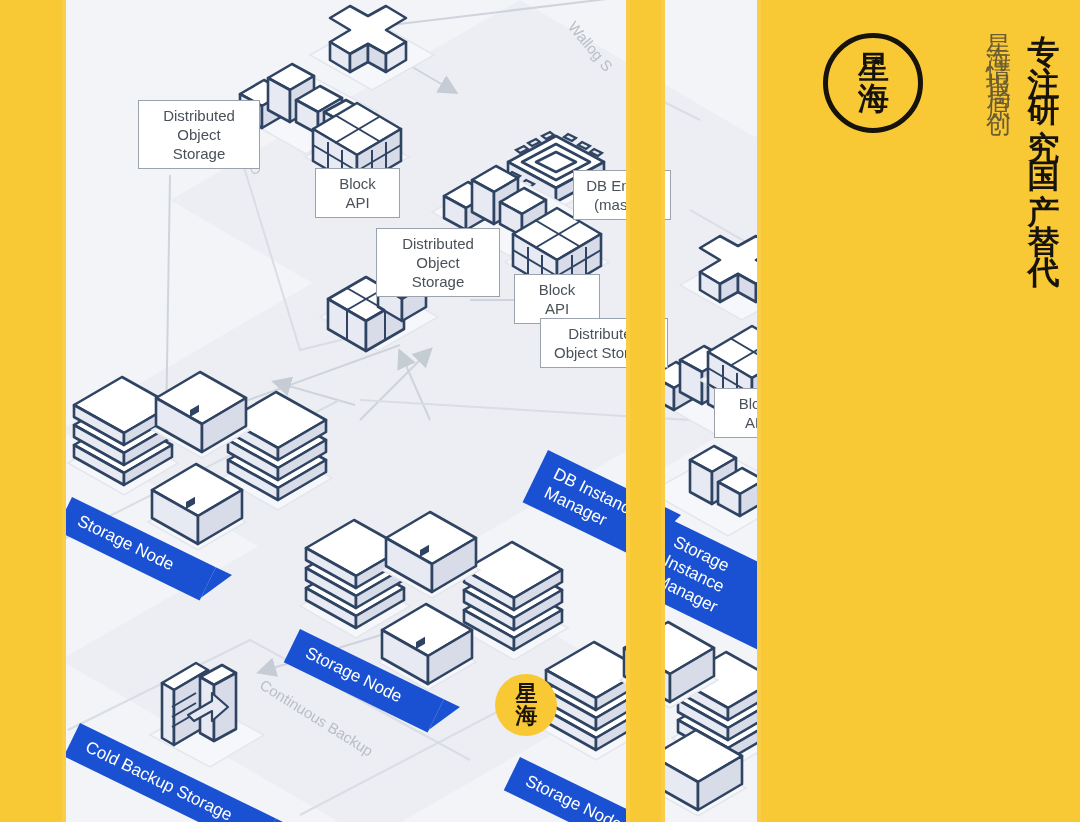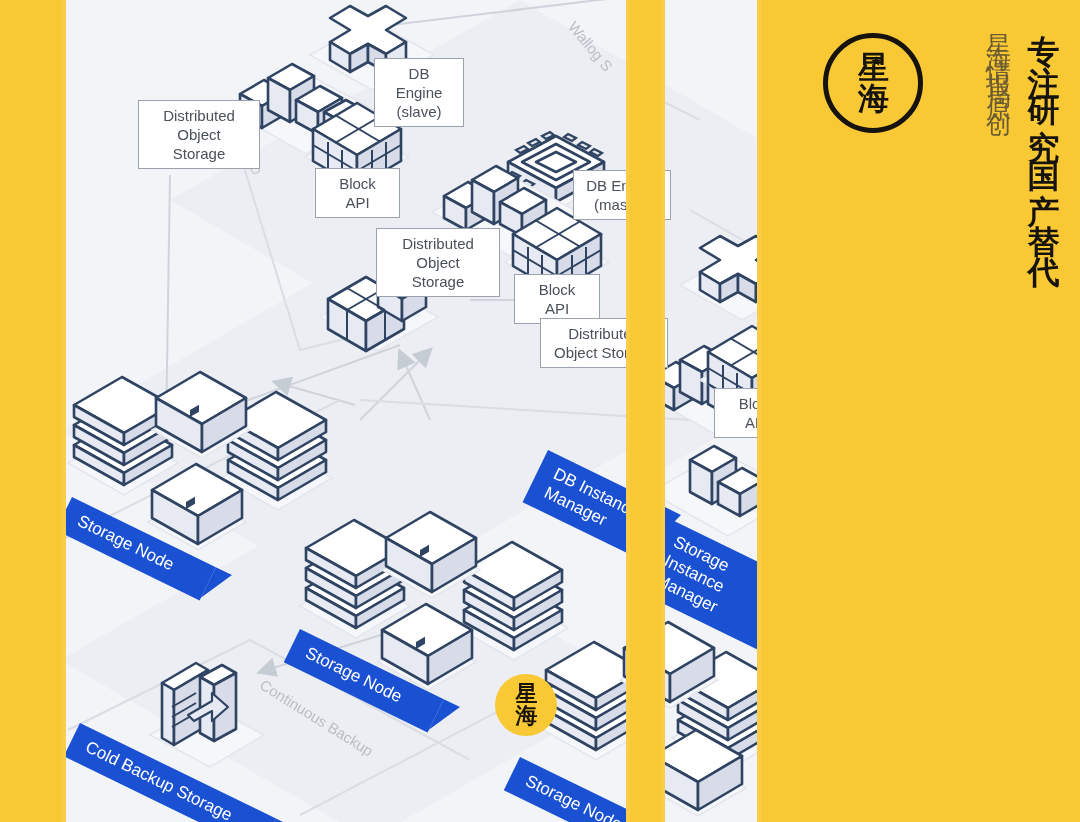--- a/index.html
+++ b/index.html
@@ -450,22 +450,20 @@
         <path d="M38,60 L62,46 L62,38 L78,52 L62,66 L62,56 L44,66z" fill="#e7eaf2" stroke="#2f4362" stroke-width="2.2" stroke-linejoin="round"></path>
       </g>
     </svg>
   </div>
 
   <div class="flowlabel" style="left:578px;top:18px;transform:rotate(50deg)">Wallog S</div>
   <div class="flowlabel small" style="left:253px;top:150px;transform:rotate(60deg)">R/O</div>
   <div class="flowlabel small" style="left:452px;top:270px;transform:rotate(60deg)">R/W</div>
   <div class="flowlabel" style="left:266px;top:676px;transform:rotate(32deg)">Continuous Backup</div>
 
-  <div class="callout" style="left:374px;top:58px;width:90px;">DB Engine
-(slave)</div>
 
   <div class="callout" style="left:138px;top:100px;width:122px;">Distributed
 Object Storage</div>
 
   <div class="callout" style="left:315px;top:168px;width:85px;">Block API</div>
 
   <div class="callout" style="left:573px;top:170px;width:98px;">DB Engine
 (master)</div>
 
   <div class="callout" style="left:376px;top:228px;width:124px;">Distributed

